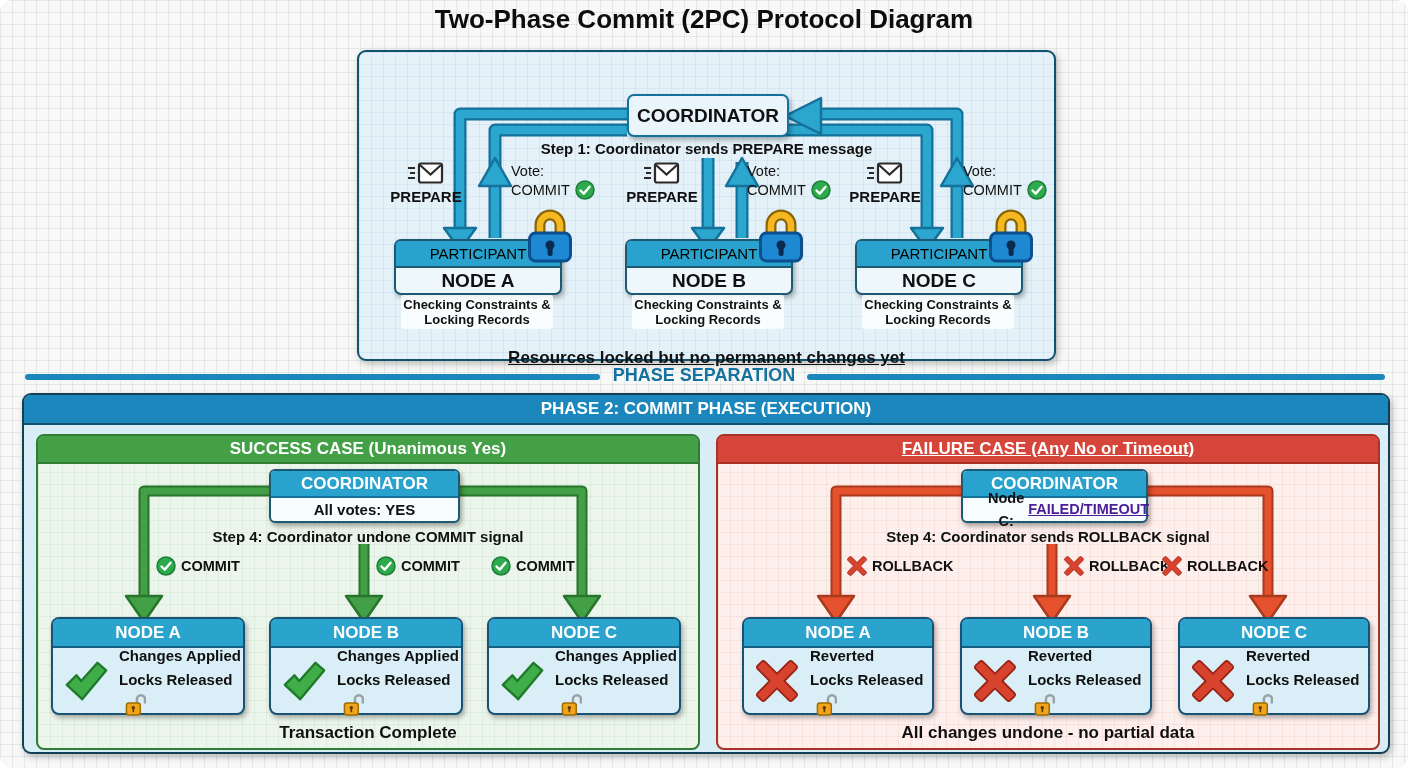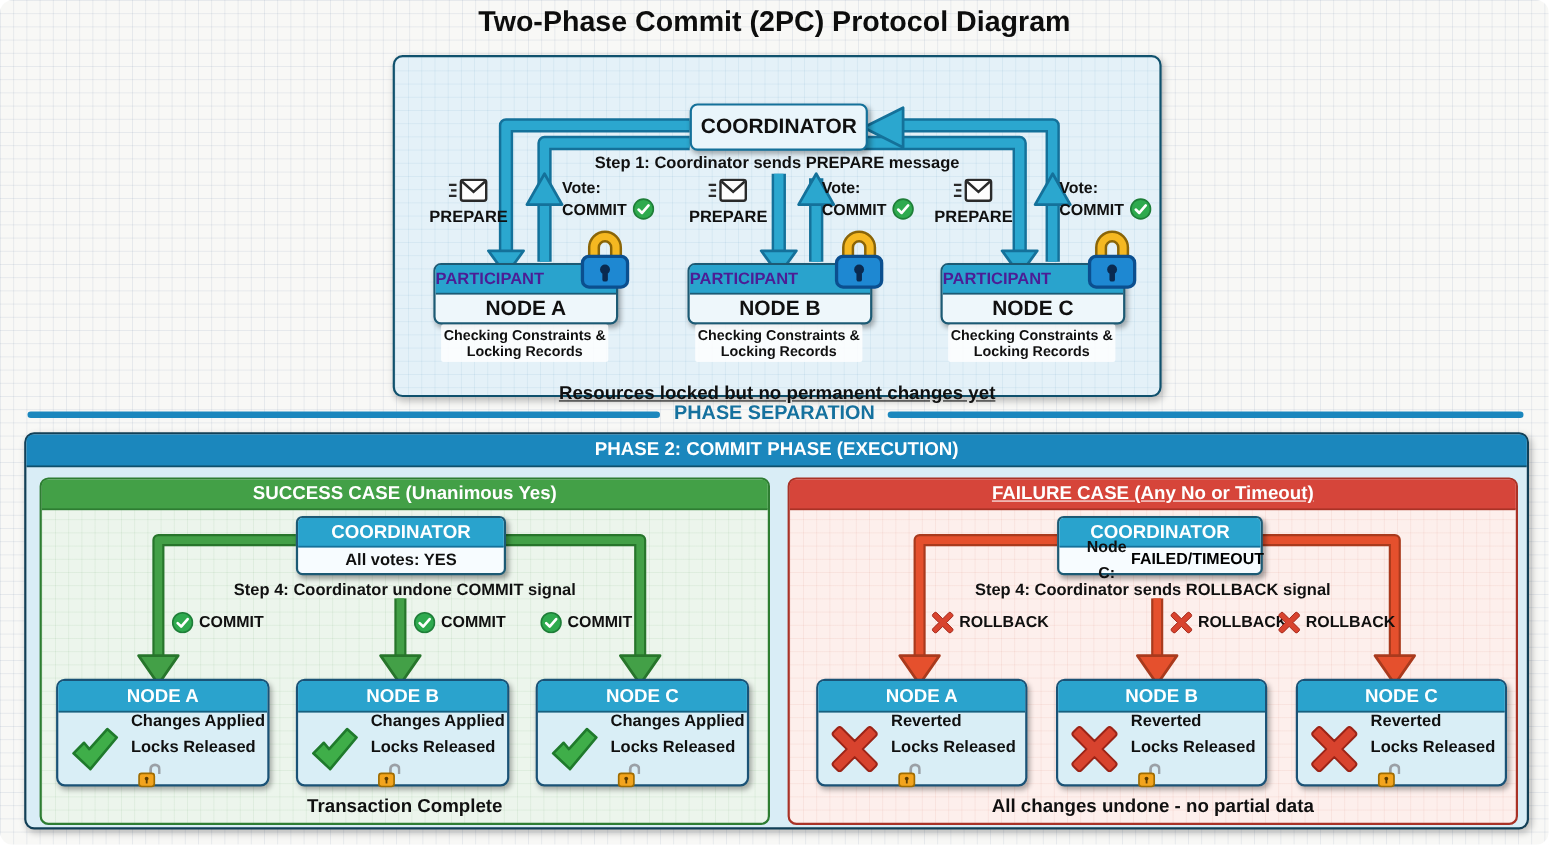--- a/index.html
+++ b/index.html
@@ -19,26 +19,26 @@
                      linear-gradient(90deg,rgba(40,120,170,.08) 1px,transparent 1px);
     background-size:12px 12px;}
   .phase1 .bar{height:28px;line-height:28px;font-size:17px;background:#1b87bd;border-bottom:2px solid #0f4f6b;border-radius:6px 6px 0 0;}
   .conn{position:absolute;left:0;top:0;z-index:1;}
   .coord1{position:absolute;left:268px;top:42px;width:158px;height:39px;line-height:39px;z-index:2;
     text-align:center;font-size:19px;font-weight:700;background:#e9f5fb;border:2.5px solid #14719a;
     border-radius:7px;box-shadow:2px 3px 5px rgba(0,0,0,.3);}
   .step1{position:absolute;top:88px;left:0;right:0;text-align:center;font-weight:700;font-size:15px;z-index:2;}
   .prep{position:absolute;top:110px;width:100px;text-align:center;font-weight:700;font-size:15px;z-index:2;line-height:17px;}
   .prep svg{width:36px;height:22px;margin-bottom:1px;}
-  .vote{position:absolute;top:110px;font-weight:700;font-size:14.5px;line-height:18px;z-index:2;}
+  .vote{position:absolute;top:110px;font-weight:400;font-size:14.5px;line-height:18px;z-index:2;}
   .vote .ck{width:20px;height:20px;vertical-align:-5px;margin-left:5px;}
   .pbox{position:absolute;top:187px;width:164px;height:52px;border:2.5px solid #1c5a74;border-radius:7px;
     background:#eef7fb;box-shadow:2px 3px 5px rgba(0,0,0,.3);z-index:2;}
-  .pbox-hd{height:25px;line-height:25px;background:#29a3cd;color:#4c1d95;font-weight:700;font-size:15px;
-    text-align:left;border-bottom:2px solid #1c5a74;border-radius:4px 4px 0 0;}
+  .pbox-hd{height:25px;line-height:25px;background:#29a3cd;color:#000000;font-weight:400;font-size:15px;
+    text-align:center;border-bottom:2px solid #1c5a74;border-radius:4px 4px 0 0;}
   .pbox-bd{height:25px;line-height:25px;text-align:center;font-weight:700;font-size:19px;}
   .lock{position:absolute;right:-13px;top:-33px;width:46px;height:56px;}
   .pcap{position:absolute;top:243px;width:152px;text-align:center;font-size:13px;font-weight:700;line-height:15px;
     background:rgba(255,255,255,.82);padding:2px 0;border-radius:2px;z-index:2;}
   .p1footer{position:absolute;top:296px;left:0;right:0;text-align:center;font-weight:700;font-size:17px;z-index:2;text-decoration:underline;}
   
   .sep-line{position:absolute;top:374px;height:6px;background:#1b87bd;border-radius:3px;}
   .sep-label{position:absolute;top:365px;left:0;right:0;text-align:center;font-size:18px;font-weight:700;color:#15719e;}
   
   .phase2{left:22px;top:393px;width:1364px;height:357px;border:2px solid #123f56;background:#d9edf6;}
@@ -57,21 +57,21 @@
   .case-hd{position:absolute;top:0;left:0;right:0;height:26px;line-height:26px;color:#fff;font-weight:700;
     font-size:17px;text-align:center;border-radius:5px 5px 0 0;}
   .success .case-hd{background:#43a047;border-bottom:2px solid #2e7d32;}
   .failure .case-hd{background:#d6453a;border-bottom:2px solid #a93226;text-decoration:underline;}
   .coord2{position:absolute;top:33px;border:2px solid #1c5a74;border-radius:6px;background:#f7fcff;
     box-shadow:2px 3px 5px rgba(0,0,0,.35);z-index:2;}
   .coord2-hd{height:25px;line-height:25px;background:#29a3cd;color:#fff;text-align:center;font-weight:700;
     font-size:17px;border-bottom:2px solid #14719a;border-radius:4px 4px 0 0;}
   .coord2-bd{height:23px;line-height:23px;text-align:center;font-weight:700;font-size:15px;}
   .coord2-bd.frow{display:flex;align-items:center;justify-content:center;gap:4px;font-size:14.5px;padding-left:24px;}
-  .redtxt{color:#000000;}
+  .redtxt{color:#4c1d95;text-decoration:underline;}
   .step2{position:absolute;top:92px;left:0;right:0;text-align:center;font-weight:700;font-size:15px;z-index:2;}
   .sig{position:absolute;top:120px;font-weight:700;font-size:14.5px;display:flex;align-items:center;gap:5px;z-index:2;}
   .sig svg{width:20px;height:20px;}
   .nbox{position:absolute;top:181px;height:94px;border:2.5px solid #1a5276;border-radius:8px;
     background:#d9eef6;box-shadow:2px 3px 5px rgba(0,0,0,.3);z-index:2;}
   .nbox-hd{height:27px;line-height:27px;background:#2aa3cd;color:#fff;font-weight:700;font-size:17px;
     text-align:center;border-bottom:2px solid #16607f;border-radius:5px 5px 0 0;}
   .nbox-bd{position:absolute;top:29px;bottom:0;left:0;right:0;display:flex;align-items:center;padding-left:10px;gap:10px;}
   .bigic{width:46px;height:42px;flex:0 0 auto;}
   .nlines{font-weight:700;font-size:15px;line-height:24px;}

